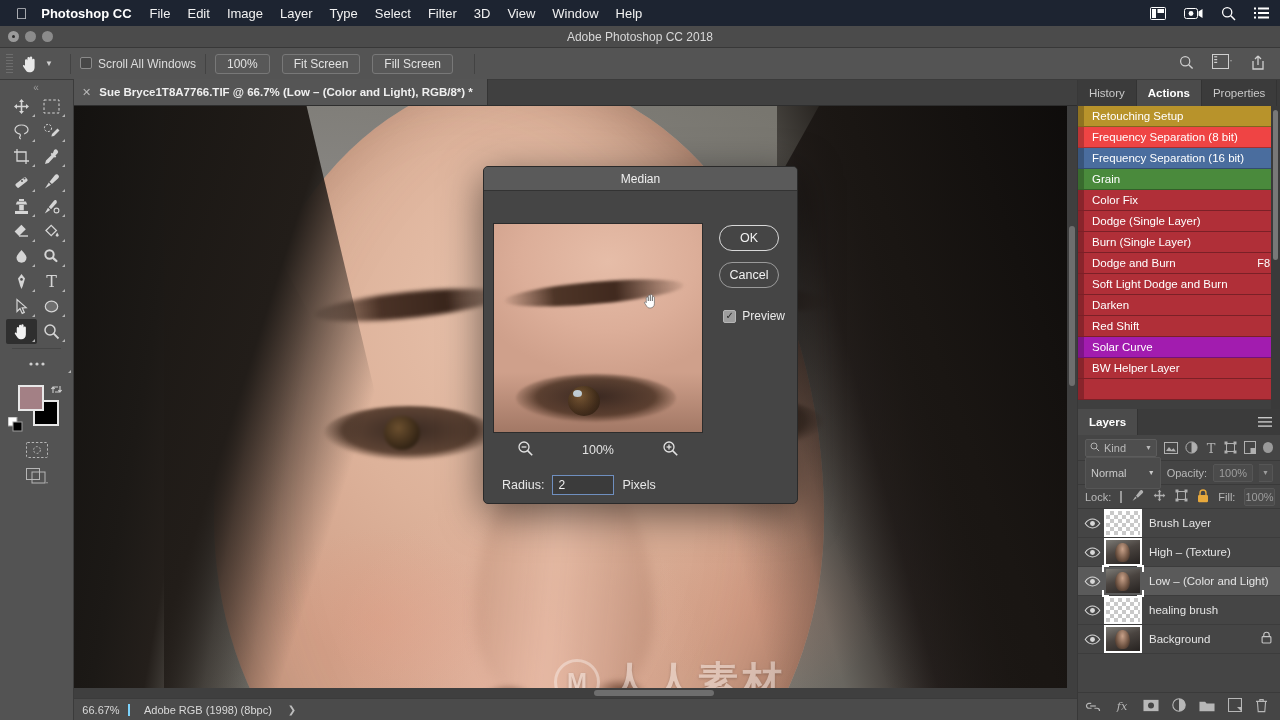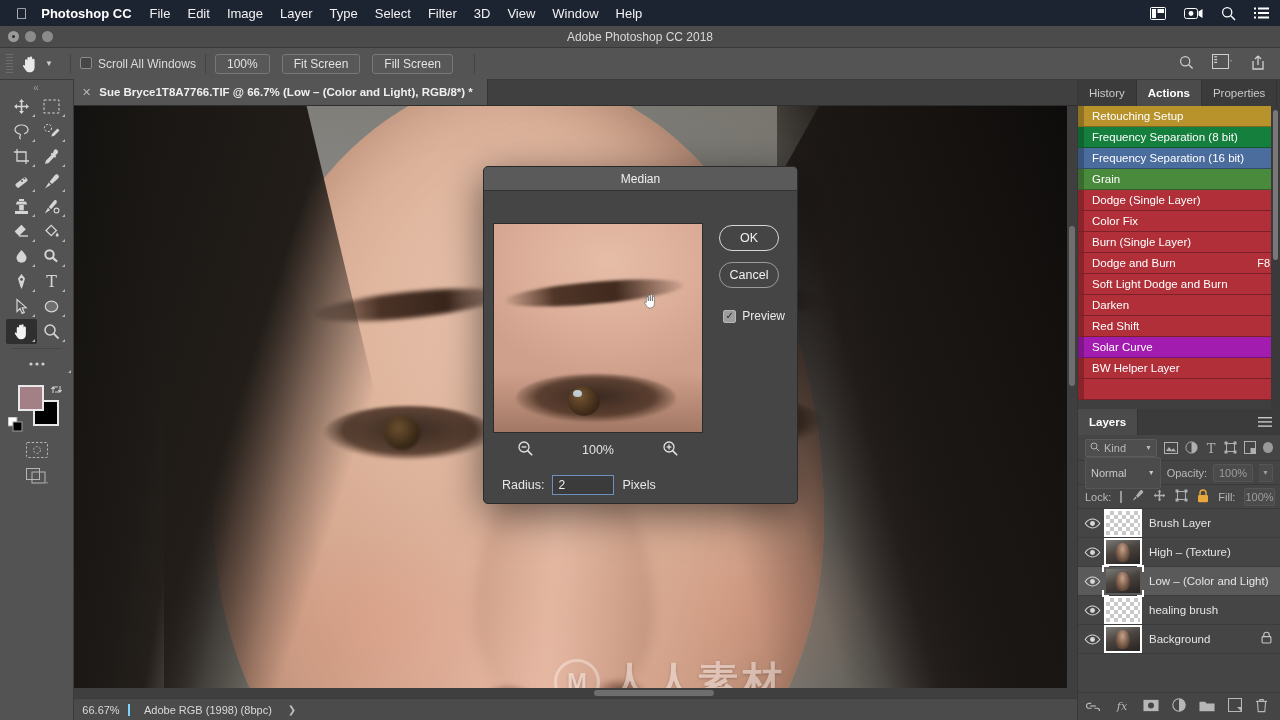--- a/index.html
+++ b/index.html
@@ -698,38 +698,38 @@
       <div class="ptab">Properties</div>
       <div class="pmenu">
         
       </div>
     </div>
     <div class="actions-body">
       <div class="act-row" style="background:#b8932b">
           <span>Retouching Setup</span>
           <span class="akey"></span>
         </div>
-      <div class="act-row" style="background:#15803d">
+      <div class="act-row" style="background:#ef4444">
           <span>Frequency Separation (8 bit)</span>
           <span class="akey"></span>
         </div>
       <div class="act-row" style="background:#4a6d9e">
           <span>Frequency Separation (16 bit)</span>
           <span class="akey"></span>
         </div>
       <div class="act-row" style="background:#4a8a3c">
           <span>Grain</span>
           <span class="akey"></span>
         </div>
       <div class="act-row" style="background:#b02f38">
+          <span>Color Fix</span>
+          <span class="akey"></span>
+        </div>
+      <div class="act-row" style="background:#b02f38">
           <span>Dodge (Single Layer)</span>
-          <span class="akey"></span>
-        </div>
-      <div class="act-row" style="background:#b02f38">
-          <span>Color Fix</span>
           <span class="akey"></span>
         </div>
       <div class="act-row" style="background:#b02f38">
           <span>Burn (Single Layer)</span>
           <span class="akey"></span>
         </div>
       <div class="act-row" style="background:#b02f38">
           <span>Dodge and Burn</span>
           <span class="akey">F8</span>
         </div>

